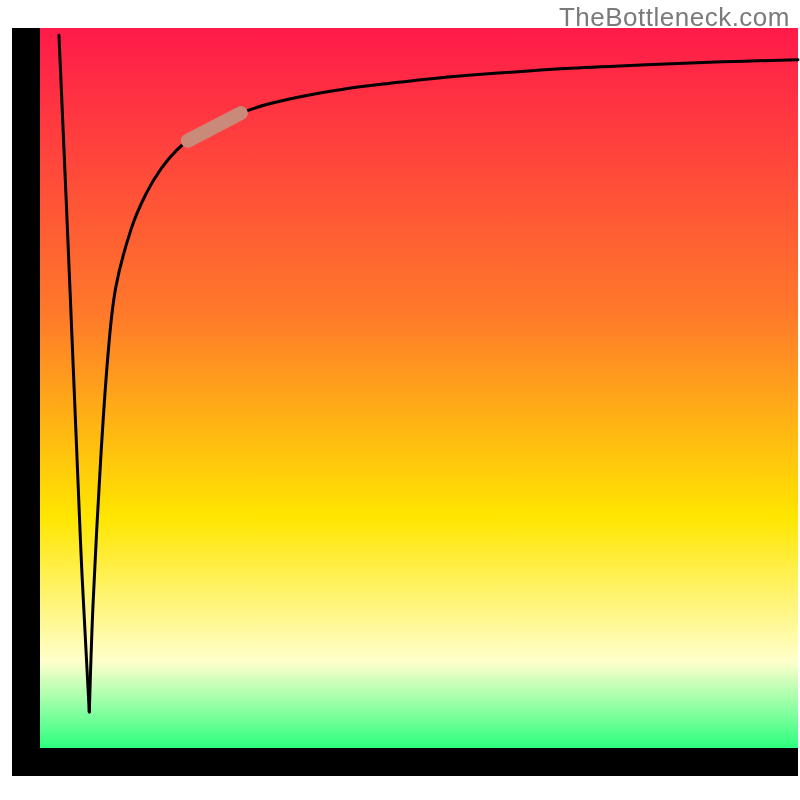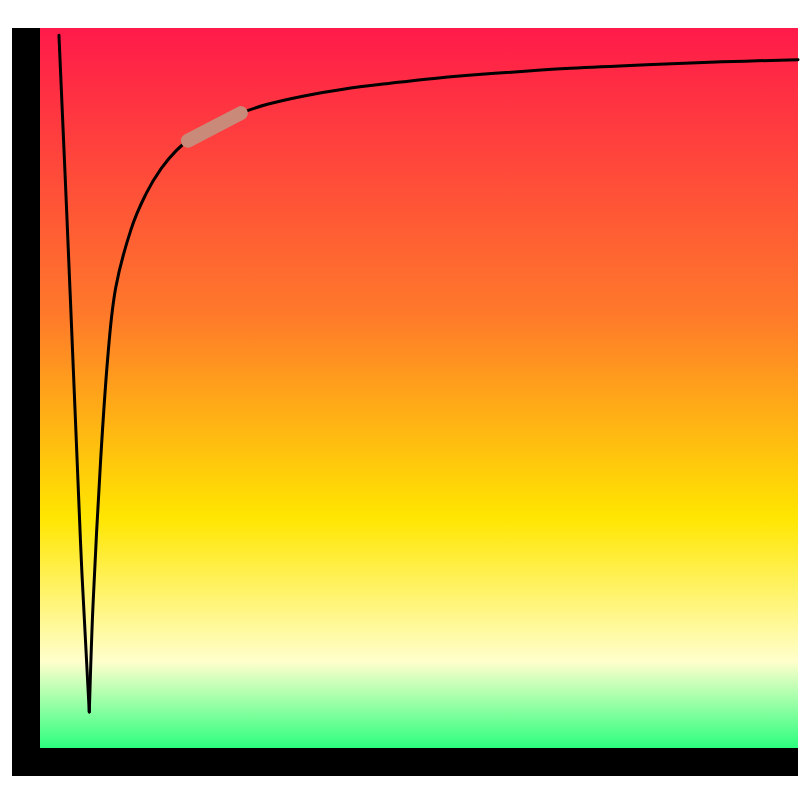--- a/index.html
+++ b/index.html
@@ -6,20 +6,21 @@
   html, body { width: 800px; height: 800px; overflow: hidden; background: #fff; font-family: Arial, Helvetica, sans-serif; }
   .frame { position: relative; width: 800px; height: 800px; }
   .watermark { position: absolute; top: 2px; right: 10px; font-size: 26px; color: #7a7a7a; font-weight: 400; letter-spacing: 0.5px; }
   .plot-wrap { position: absolute; left: 0; top: 0; width: 800px; height: 800px; }
   svg.plot { display: block; width: 800px; height: 800px; }
 </style>
 </head>
 <body>
 
 <div class="frame">
+  <div class="watermark">TheBottleneck.com</div>
   <div class="plot-wrap">
     <svg class="plot" viewBox="0 0 800 800">
       <defs>
         <linearGradient id="bg-grad" x1="0" y1="0" x2="0" y2="1">
           <stop id="g0" offset="0%" stop-color="#ff1a4a"></stop>
           <stop id="g1" offset="40%" stop-color="#ff7a2a"></stop>
           <stop id="g2" offset="68%" stop-color="#ffe600"></stop>
           <stop id="g3" offset="88%" stop-color="#ffffcc"></stop>
           <stop id="g4" offset="100%" stop-color="#2cff7e"></stop>
         </linearGradient>

